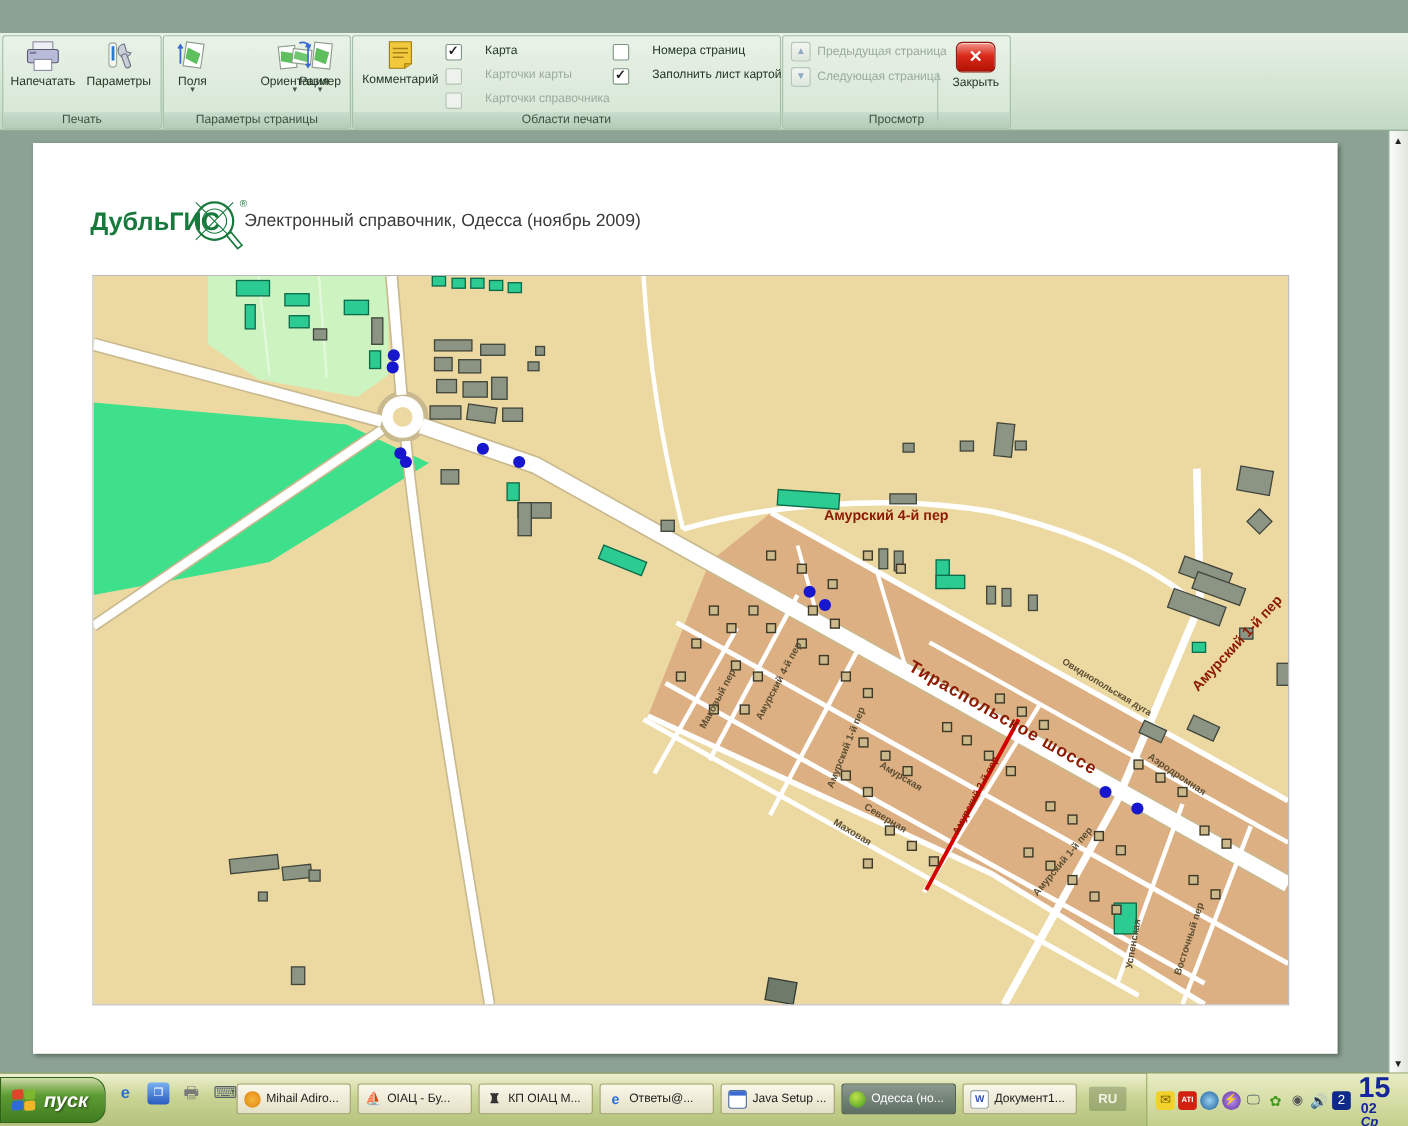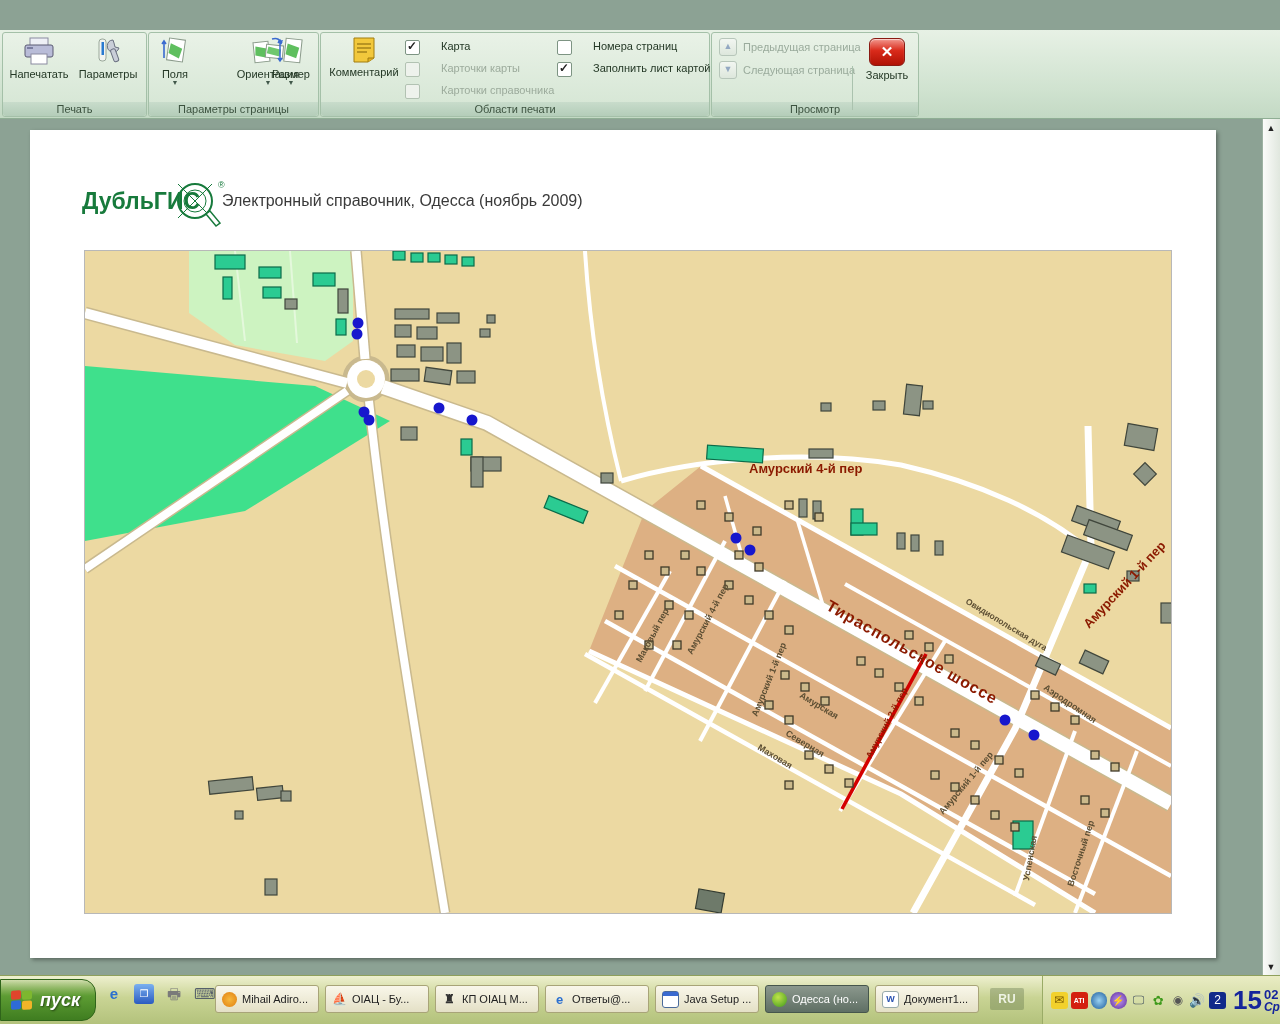--- a/index.html
+++ b/index.html
@@ -66,21 +66,21 @@
   .taskbtn{position:absolute;top:9px;height:28px;width:104px;border-radius:3px;border:1px solid #a8a478;
     background:linear-gradient(#f9f7ea,#e4e0c6);display:flex;align-items:center;gap:5px;padding:0 6px;box-sizing:border-box;
     font-size:11px;color:#222;white-space:nowrap;overflow:hidden;}
   .taskbtn.active{background:linear-gradient(#8b988d,#5f6f64);border-color:#46564c;color:#fff;}
   .tico{width:15px;height:15px;flex:0 0 15px;border-radius:3px;font-size:9px;line-height:15px;text-align:center;color:#fff;font-weight:bold;}
   .lang{position:absolute;top:12px;height:22px;width:34px;background:rgba(90,110,70,.35);color:#eef3e4;
     font-size:12px;font-weight:bold;text-align:center;line-height:22px;border-radius:2px;}
   .tray{position:absolute;right:0;top:0;height:48px;width:238px;background:linear-gradient(#e9ecc4,#c3cf8a);
     border-left:1px solid #9aab66;display:flex;align-items:center;gap:3px;padding-left:8px;box-sizing:border-box;}
   .trico{width:17px;height:17px;font-size:12px;line-height:17px;text-align:center;border-radius:3px;}
-  .clock{display:flex;align-items:flex-end;margin-left:4px;color:#15259b;}
+  .clock{display:flex;align-items:flex-start;margin-left:4px;color:#15259b;flex-direction:column;}
   .clock .hh{font-size:26px;font-weight:bold;line-height:26px;}
   .clock .col{display:flex;flex-direction:column;margin-left:2px;}
   .clock .mm{font-size:13px;font-weight:bold;line-height:13px;}
   .clock .dd{font-size:12px;font-weight:bold;font-style:italic;line-height:12px;}
 
   svg text{font-family:"Liberation Sans",sans-serif;}
 </style>
 </head>
 <body>
 

